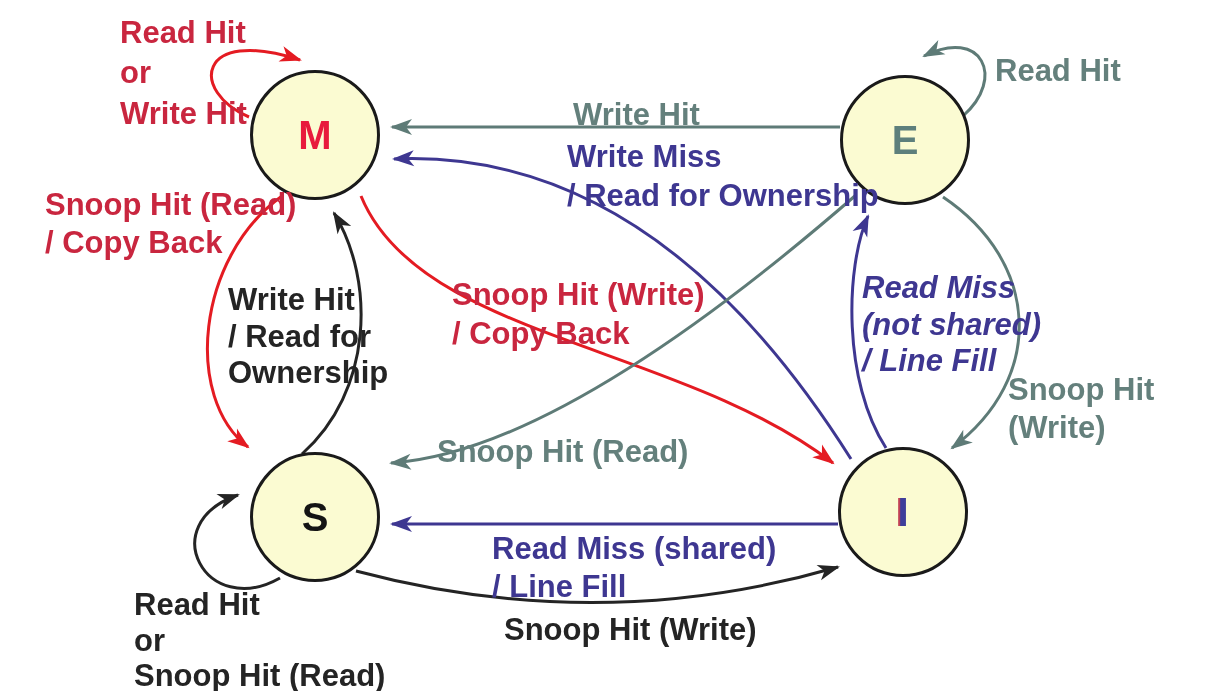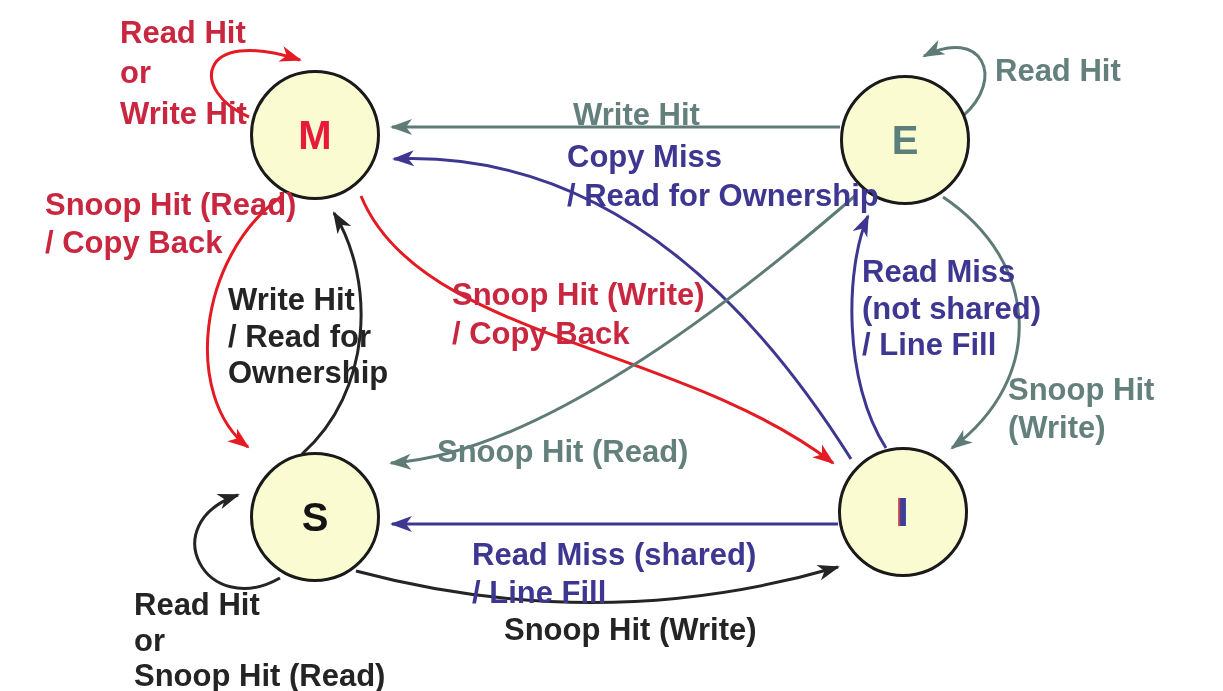--- a/index.html
+++ b/index.html
@@ -26,24 +26,24 @@
   .c-gray{color:#64807c;}
   .c-purple{color:#3e3791;}
   .c-black{color:#242424;}
   .t0{left:120px;top:13px;line-height:1.3;}
   .t1{left:995px;top:52px;}
   .t2{left:573px;top:96px;}
   .t3{left:567px;top:138px;line-height:1.25;}
   .t4{left:45px;top:186px;line-height:1.22;}
   .t5{left:228px;top:282px;line-height:1.18;}
   .t6{left:452px;top:276px;line-height:1.25;}
-  .t7{left:862px;top:254px;line-height:1.18;}
+  .t7{left:862px;top:270px;line-height:1.18;font-style:italic;}
   .t8{left:1008px;top:371px;}
   .t9{left:437px;top:433px;}
-  .t10{left:472px;top:530px;line-height:1.22;margin-top:6px;}
+  .t10{left:492px;top:530px;line-height:1.22;}
   .t11{left:504px;top:611px;}
   .t12{left:134px;top:587px;line-height:1.15;}
 </style>
 </head>
 <body>
 
 <div class="stage">
 
   <svg class="arrows" viewBox="0 0 1223 691">
     <defs>
@@ -87,21 +87,21 @@
   </div>
   <div class="state state-i">
     <span>I</span>
   </div>
 
   <div class="lbl c-red t0">Read Hit
 or
 Write Hit</div>
   <div class="lbl c-gray t1">Read Hit</div>
   <div class="lbl c-gray t2">Write Hit</div>
-  <div class="lbl c-purple t3">Copy Miss
+  <div class="lbl c-purple t3">Write Miss
 / Read for Ownership</div>
   <div class="lbl c-red t4">Snoop Hit (Read)
 / Copy Back</div>
   <div class="lbl c-black t5">Write Hit
 / Read for
 Ownership</div>
   <div class="lbl c-red t6">Snoop Hit (Write)
 / Copy Back</div>
   <div class="lbl c-purple t7">Read Miss
 (not shared)

